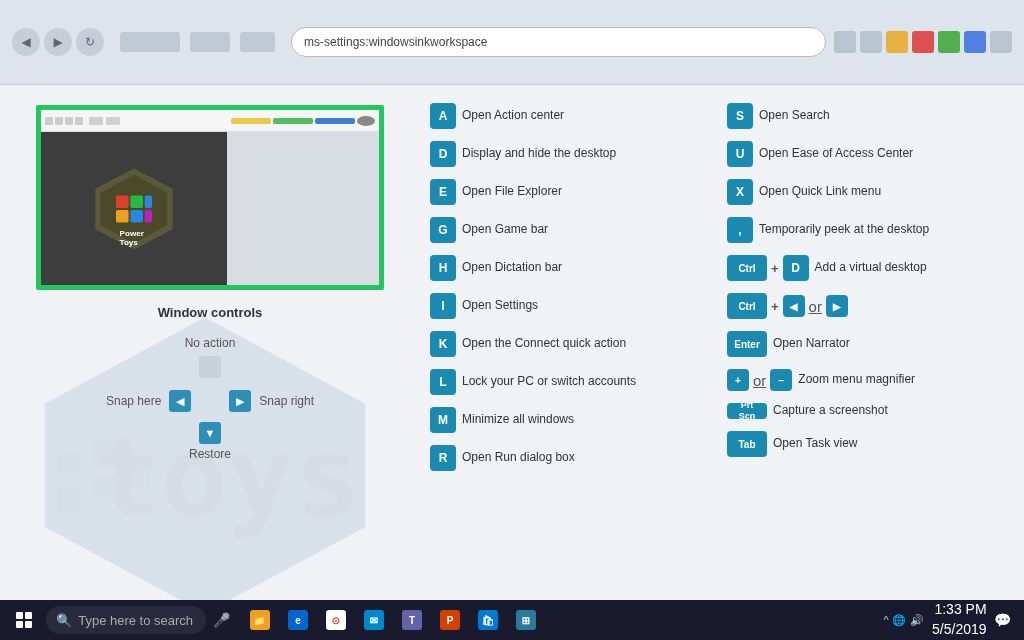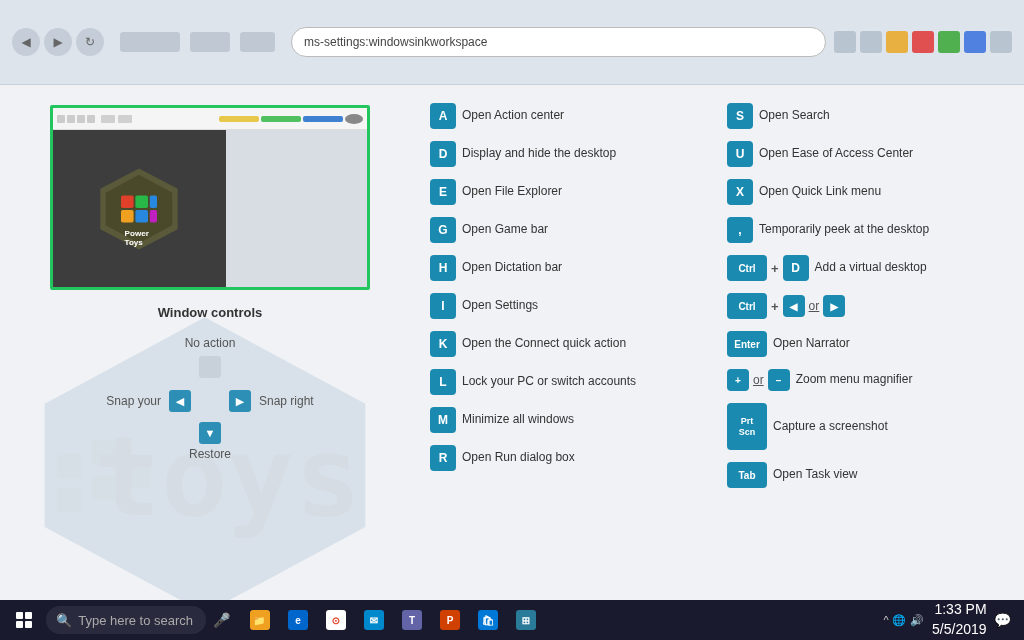--- a/index.html
+++ b/index.html
@@ -64,24 +64,24 @@
       position: relative;
       display: flex;
       flex-direction: column;
       align-items: center;
       justify-content: flex-start;
       padding-top: 20px;
     }
 
     
     .preview-box {
-      width: 320px;
+      width: 348px;
       height: 185px;
       background: #0ea5e9;
-      border: 3px solid #22c55e;
+      border: 5px solid #22c55e;
       border-radius: 2px;
       overflow: hidden;
       position: relative;
       margin-bottom: 10px;
     }
     .preview-toolbar {
       height: 22px;
       background: #f5f5f5;
       border-bottom: 1px solid #ddd;
       display: flex;
@@ -230,21 +230,21 @@
       font-size: 12px;
       color: #333;
       line-height: 1.3;
     }
     .plus-sign {
       font-size: 13px;
       color: #555;
       font-weight: 600;
     }
     .or-text {
-      font-size: 12px;
+      font-size: 15px;
       color: #555;
       text-decoration: underline;
     }
     .combo-row {
       display: flex;
       align-items: center;
       gap: 4px;
     }
 
     
@@ -434,21 +434,21 @@
         </div>
         <div class="preview-right"></div>
       </div>
     </div>
 
     <div class="window-controls">
       <div class="window-controls-title">Window controls</div>
       <div class="no-action-label">No action</div>
       <div style="width:22px;height:22px;background:#c8d0da;border-radius:3px;margin:0 auto;"></div>
       <div class="snap-row">
-        <span class="snap-label">Snap your</span>
+        <span class="snap-label">Snap here</span>
         <div class="arrow-btn">◀</div>
         <div style="width:22px;height:22px;"></div>
         <div class="arrow-btn">▶</div>
         <span class="snap-label">Snap right</span>
       </div>
       <div class="restore-col">
         <div class="arrow-btn arrow-btn-down">▼</div>
         <span class="restore-label">Restore</span>
       </div>
     </div>
@@ -569,21 +569,21 @@
       <div class="shortcut-row">
         <div class="combo-row">
           <div class="key-badge small">+</div>
           <span class="or-text">or</span>
           <div class="key-badge small">−</div>
         </div>
         <span class="shortcut-desc">Zoom menu magnifier</span>
       </div>
 
       <div class="shortcut-row">
-        <div class="key-badge wide" style="font-size:9px;line-height:1.2;text-align:center;height:47px;padding:2px 4px;">Prt<br>Scn</div>
+        <div class="key-badge wide" style="font-size:9px;line-height:1.2;text-align:center;height:16px;padding:2px 4px;">Prt<br>Scn</div>
         <span class="shortcut-desc">Capture a screenshot</span>
       </div>
 
       <div class="shortcut-row">
         <div class="key-badge wide">Tab</div>
         <span class="shortcut-desc">Open Task view</span>
       </div>
     </div>
   </div>
 </div>

